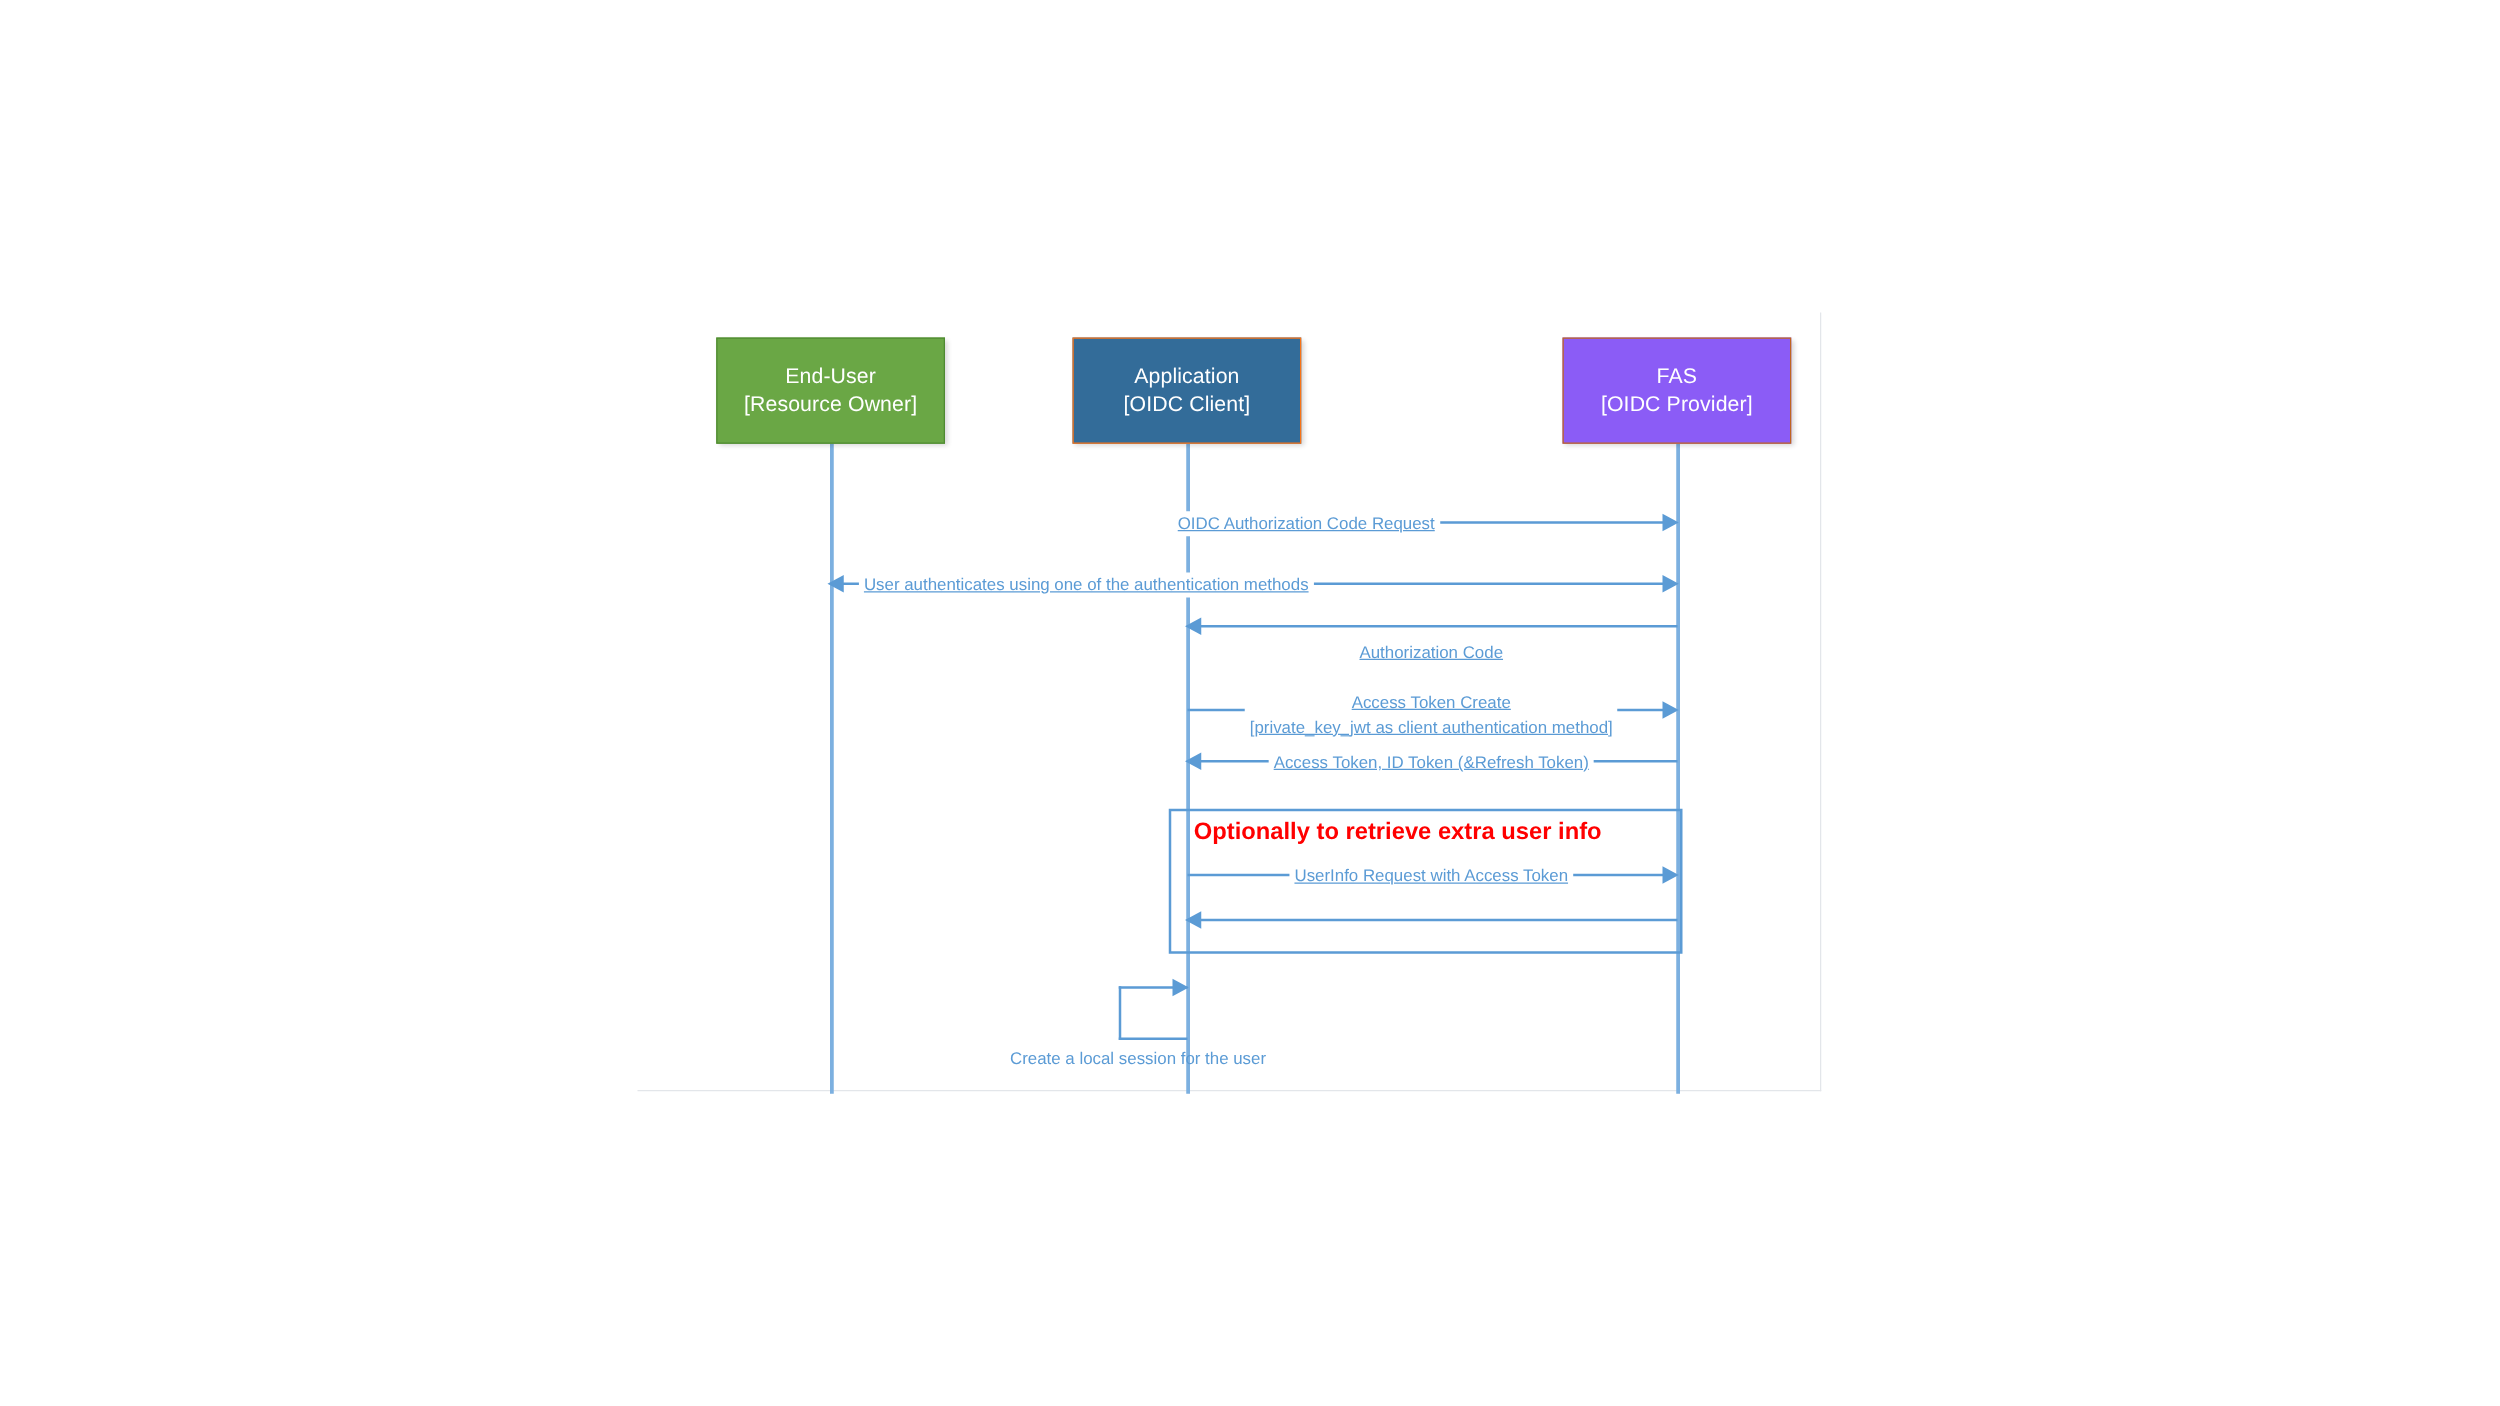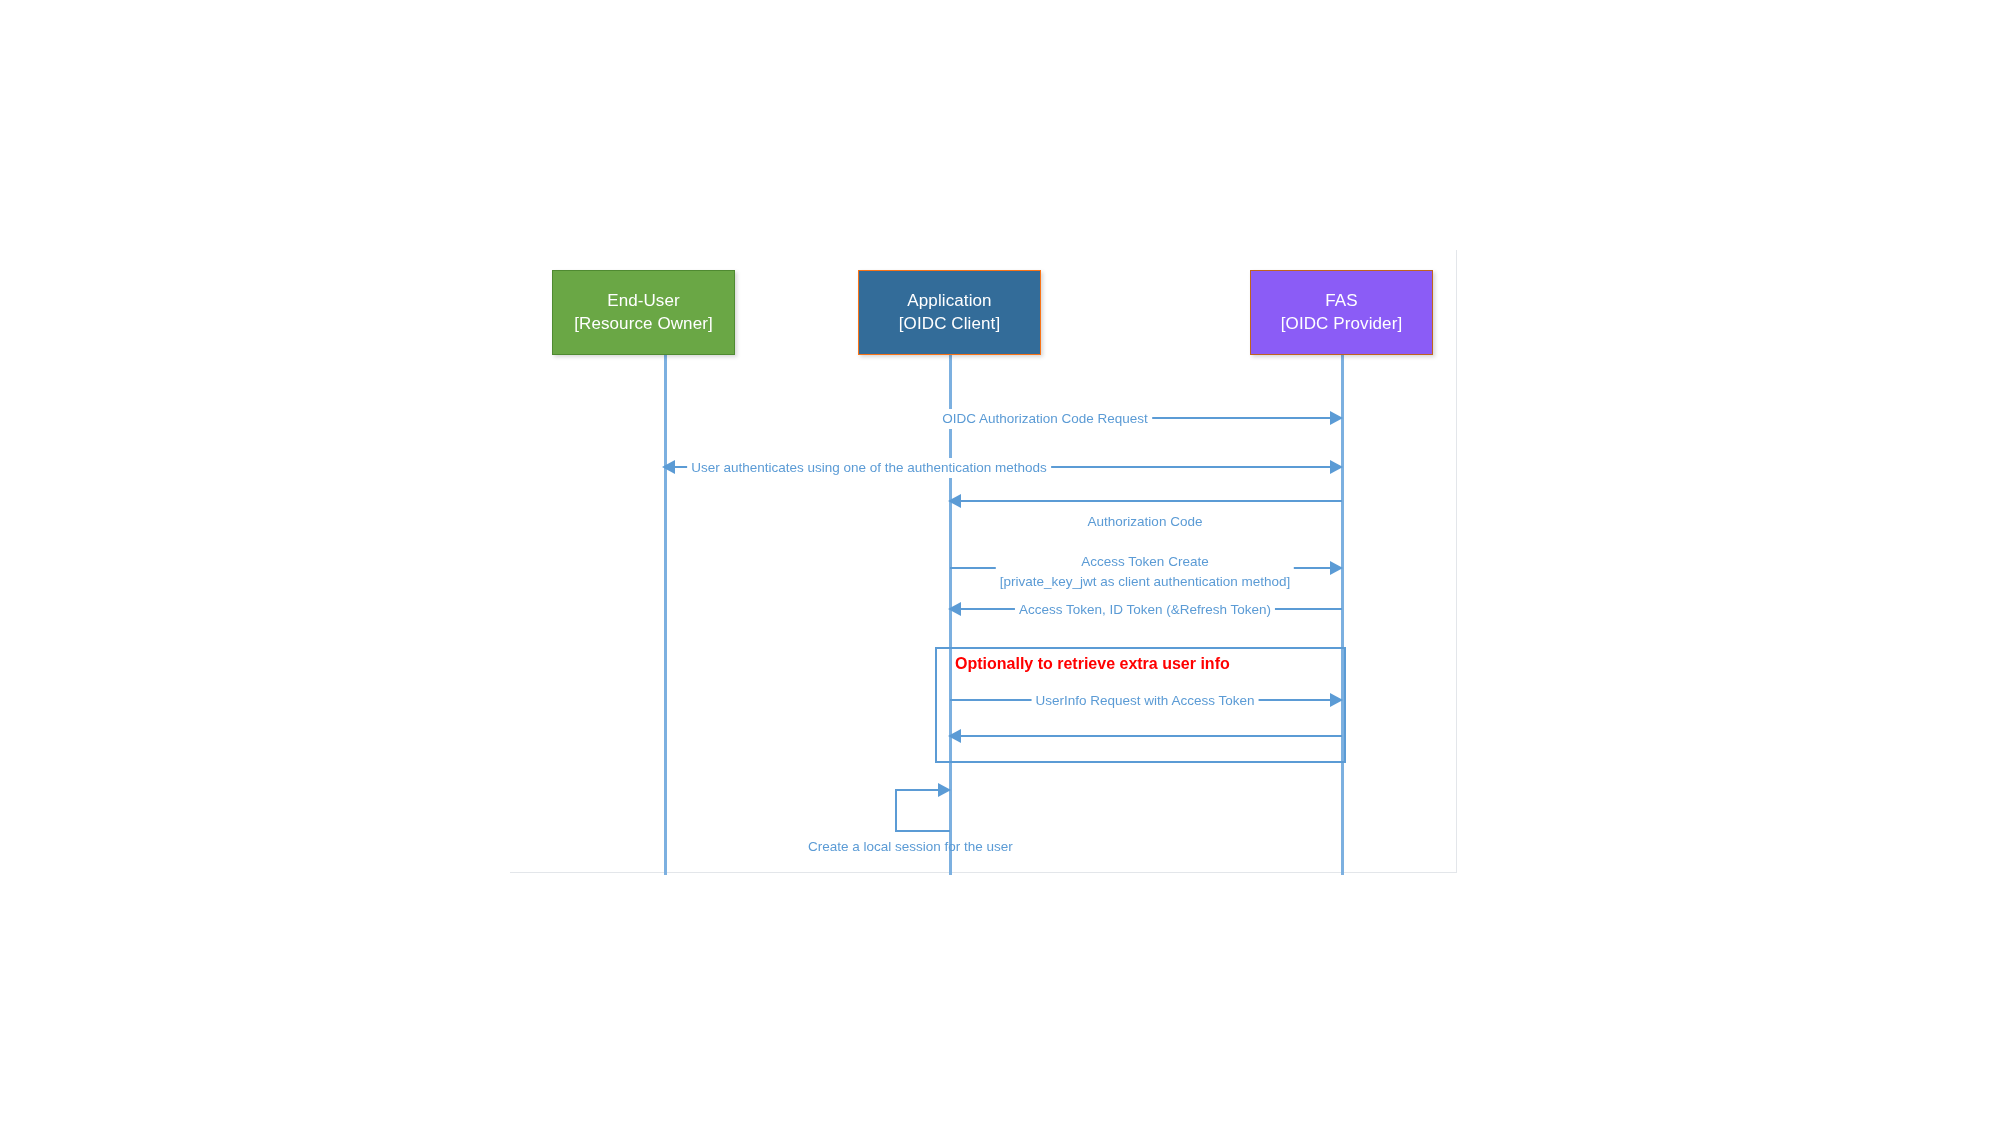--- a/index.html
+++ b/index.html
@@ -62,20 +62,21 @@
   }
   .msg-label {
     position: absolute;
     color: #5b9bd5;
     font-size: 13.5px;
     text-align: center;
     line-height: 1.45;
     white-space: nowrap;
     background: #ffffff;
     padding: 0 4px;
+    text-decoration: underline;
   }
   .msg-label.two-line { white-space: normal; }
 
   
   .arrow {
     position: absolute;
     width: 0;
     height: 0;
     border-top: 7px solid transparent;
     border-bottom: 7px solid transparent;
@@ -86,21 +87,21 @@
   
   .frag-box {
     position: absolute;
     box-sizing: border-box;
     border: 2px solid #5b9bd5;
     background: transparent;
   }
   .frag-title {
     position: absolute;
     color: #ff0000;
-    font-size: 16px;
+    font-size: 19px;
     font-weight: bold;
     white-space: nowrap;
   }
 
   
   .selfloop {
     position: absolute;
     box-sizing: border-box;
     border: 2px solid #5b9bd5;
     border-right: none;
@@ -116,21 +117,21 @@
 <body>
 
 <div id="canvas">
 
   <div class="bg-frame" style="left:510px; top:250px; width:946px; height:622px;"></div>
 
   <div class="lifeline" style="left:664px; top:355px; height:520px;"></div>
   <div class="lifeline" style="left:949px; top:355px; height:520px;"></div>
   <div class="lifeline" style="left:1341px; top:355px; height:520px;"></div>
 
-  <div class="actor-box" style="left:552px; top:270px; width:183px; height:85px; background:#6aa745; border:1px solid #4f8a31;">
+  <div class="actor-box" style="left:573px; top:270px; width:183px; height:85px; background:#6aa745; border:1px solid #4f8a31;">
     <span class="ln1">End-User</span>
     <span class="ln2">[Resource Owner]</span>
   </div>
 
   <div class="actor-box" style="left:858px; top:270px; width:183px; height:85px; background:#336c99; border:1px solid #f97316;">
     <span class="ln1">Application</span>
     <span class="ln2">[OIDC Client]</span>
   </div>
 
   <div class="actor-box" style="left:1250px; top:270px; width:183px; height:85px; background:#8b5cf6; border:1px solid #c0641f;">

